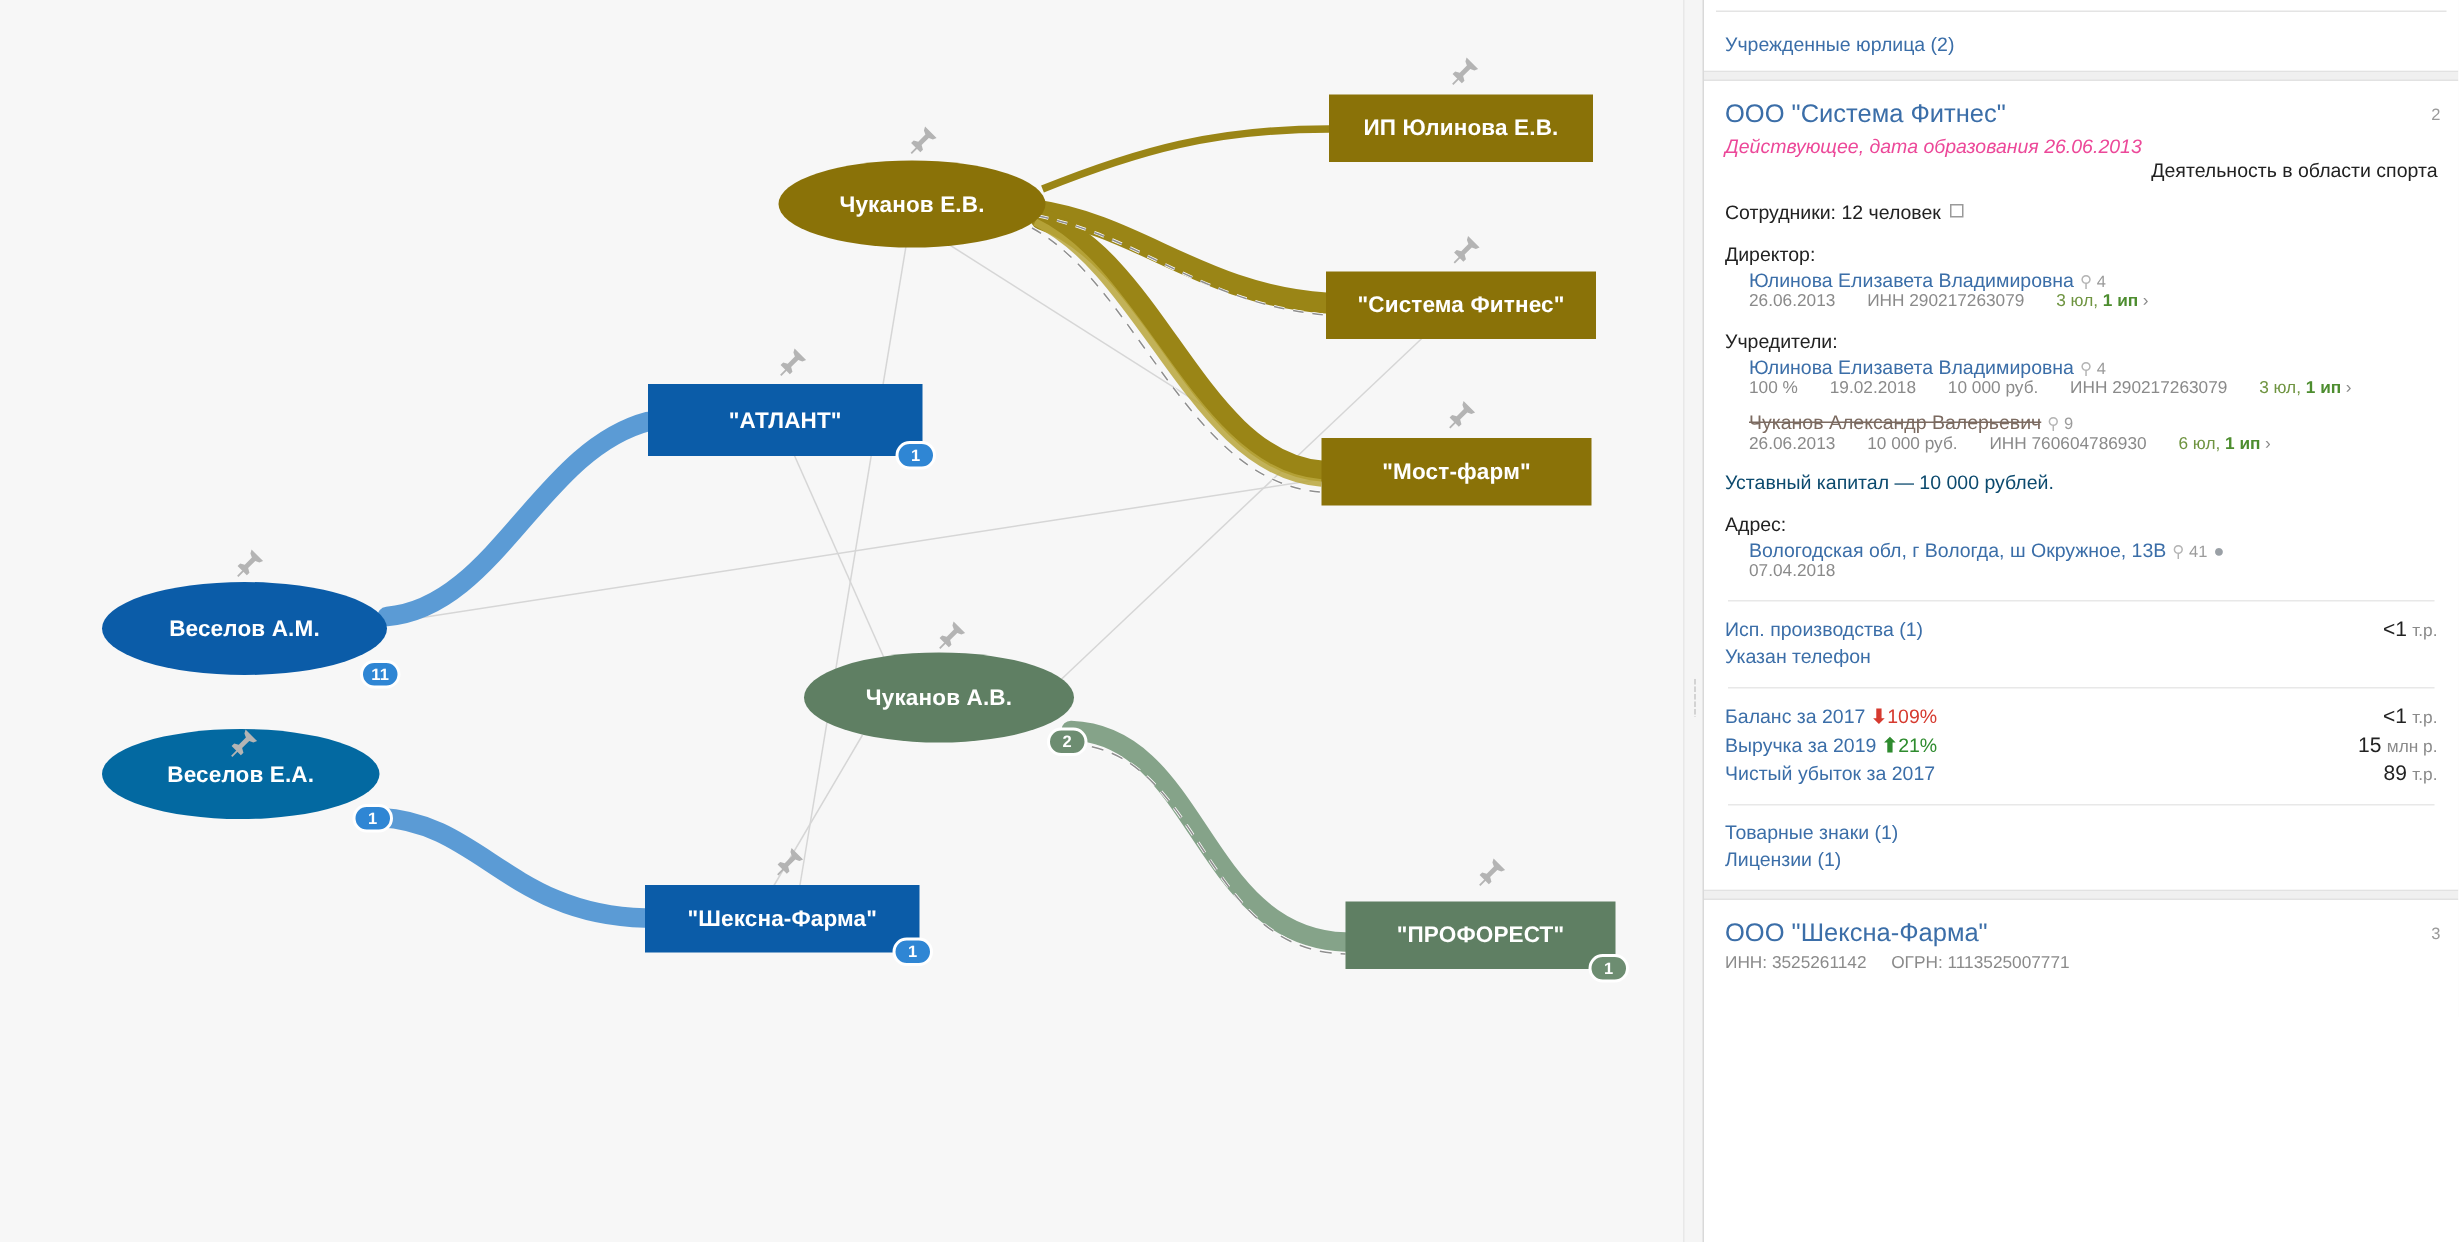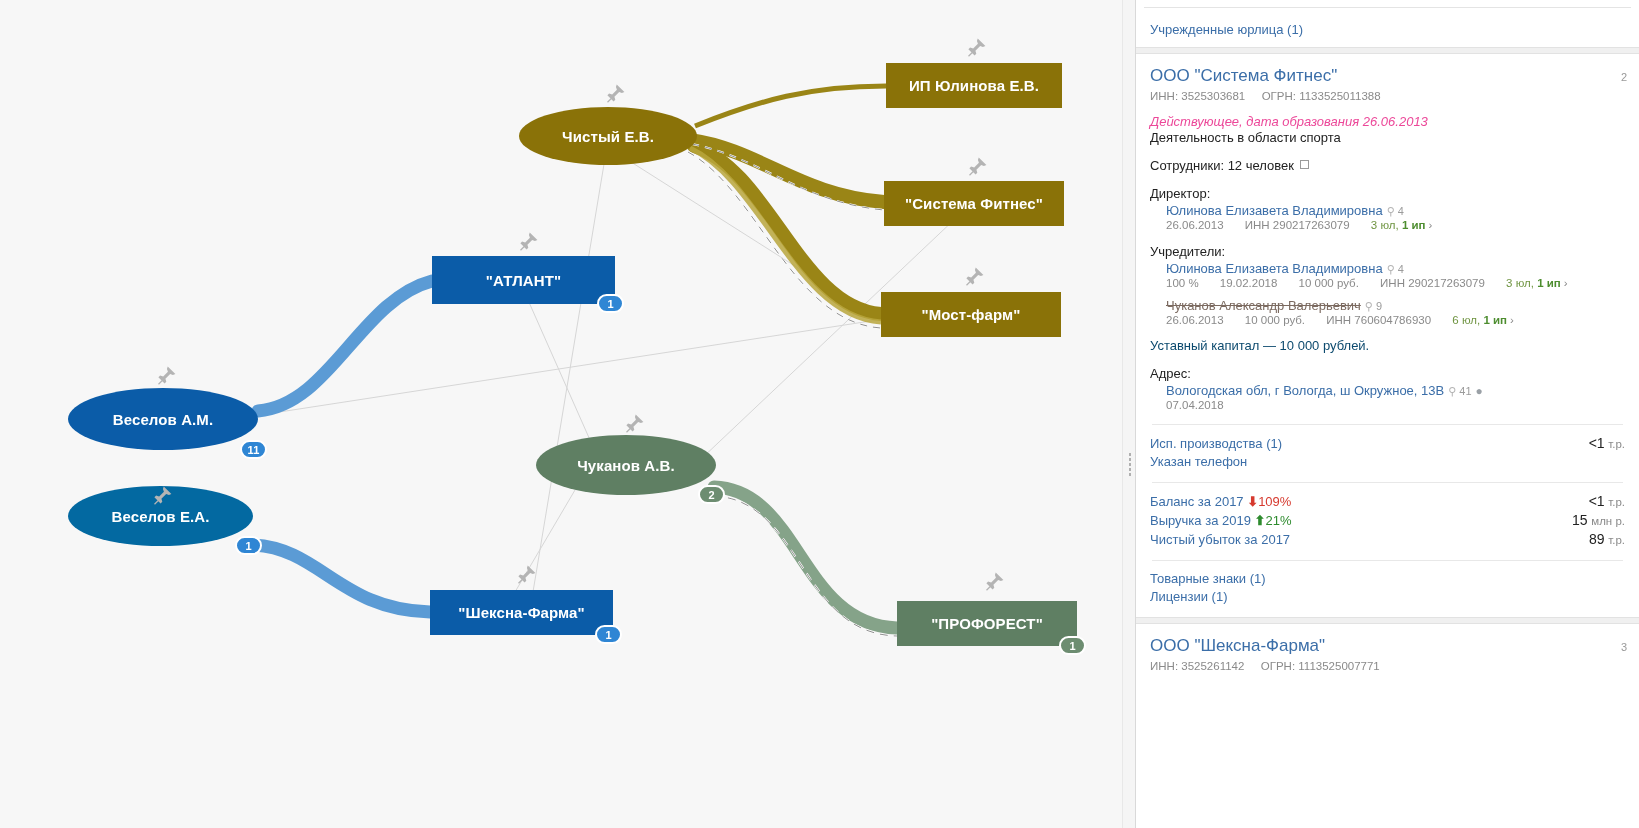--- a/index.html
+++ b/index.html
@@ -98,21 +98,21 @@
     font-size: 11px; color: #999;
   }
   .co-title {
     font-size: 17px; color: #3b6ea8; margin: 12px 0 4px 0;
     cursor: pointer;
   }
   .co-ids { font-size: 11.5px; color: #8a8a8a; margin-bottom: 12px; }
   .co-ids .gap { display: inline-block; width: 10px; }
 
   .status { font-size: 13px; color: #ec4899; margin-bottom: 1px; font-style: italic; }
-  .activity { font-size: 13px; color: #222; margin-bottom: 13px; }
+  .activity { font-size: 13px; color: #222; margin-bottom: 13px; text-align: right; }
   .emp { font-size: 13px; color: #222; margin-bottom: 13px; }
   .emp .sq {
     display:inline-block; width: 9px; height: 9px;
     border: 1px solid #9a9a9a; margin-left: 6px; vertical-align: 1px;
   }
 
   .sect-label { font-size: 13px; color: #222; margin: 0 0 2px 0; }
   .person-block { margin: 0 0 2px 16px; }
   .person-name { font-size: 13px; color: #3b6ea8; cursor: pointer; display:inline-block; }
   .person-name.struck { color: #7b6a60; text-decoration: line-through; }
@@ -214,21 +214,21 @@
           <span class="lbl">Веселов Е.А.</span>
           <span class="badge blue">1</span>
         </div>
         <div class="pin" style="left: 148px; top: 484px;"><svg viewBox="0 0 24 24" width="26" height="26">
             <g fill="#b4b4b4">
               <path d="M14.5 2.2 L21.6 9.3 L19.3 10.1 L16.8 9.2 L12.4 13.6 L13.2 16.4 L11.6 18 L5.9 12.3 L7.5 10.7 L10.3 11.5 L14.7 7.1 L13.8 4.6 Z"></path>
               <path d="M5.6 18.3 L9.1 14.8 L9.9 15.6 L6.4 19.1 Z"></path>
             </g>
           </svg></div>
         <div class="node ellipse" style="left: 519px; top: 107px; width: 178px; height: 58px; background: rgb(138, 114, 8);">
-          <span class="lbl">Чистый Е.В.</span>
+          <span class="lbl">Чуканов Е.В.</span>
         </div>
         <div class="pin" style="left: 601px; top: 82px;"><svg viewBox="0 0 24 24" width="26" height="26">
             <g fill="#b4b4b4">
               <path d="M14.5 2.2 L21.6 9.3 L19.3 10.1 L16.8 9.2 L12.4 13.6 L13.2 16.4 L11.6 18 L5.9 12.3 L7.5 10.7 L10.3 11.5 L14.7 7.1 L13.8 4.6 Z"></path>
               <path d="M5.6 18.3 L9.1 14.8 L9.9 15.6 L6.4 19.1 Z"></path>
             </g>
           </svg></div>
         <div class="node rect" style="left: 886px; top: 63px; width: 176px; height: 45px; background: rgb(138, 114, 8);">
           <span class="lbl">ИП Юлинова Е.В.</span>
         </div>
@@ -280,33 +280,28 @@
   </div>
 
   <div id="splitter">
     <div class="grip"></div>
   </div>
 
   <div id="panel">
 
     <div class="topline"></div>
     <div class="card head-pad">
-      <div class="link" style="margin-top:10px;">Учрежденные юрлица (1)</div>
+      <div class="link" style="margin-top:10px;">Учрежденные юрлица (2)</div>
     </div>
     <div class="sep"></div>
 
     <div class="card" style="padding: 0 14px 10px 14px;">
       <div class="card-idx">2</div>
 
       <div class="co-title">ООО "Система Фитнес"</div>
-      <div class="co-ids">
-        <span>ИНН: 3525303681</span>
-        <span class="gap"></span>
-        <span>ОГРН: 1133525011388</span>
-      </div>
 
       <div class="status">Действующее, дата образования 26.06.2013</div>
       <div class="activity">Деятельность в области спорта</div>
 
       <div class="emp">
         <span>Сотрудники: 12 человек</span><span class="sq"></span>
       </div>
 
       <div class="sect-label">Директор:</div>
       <div class="person-block">

